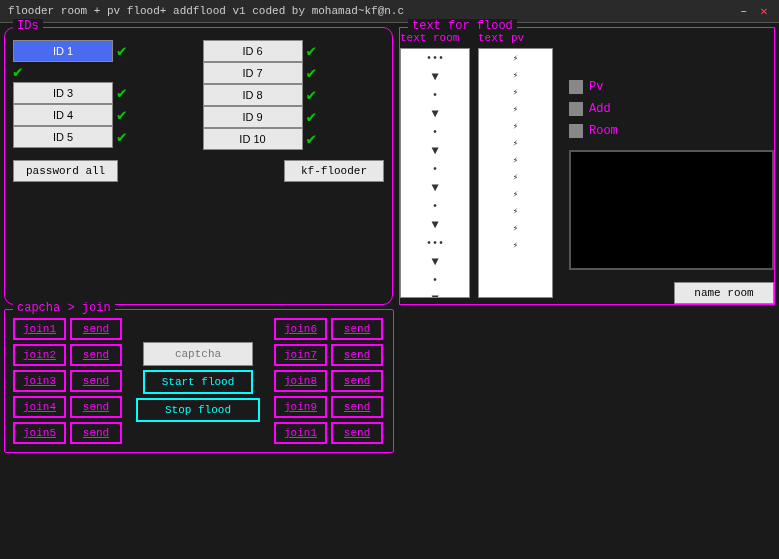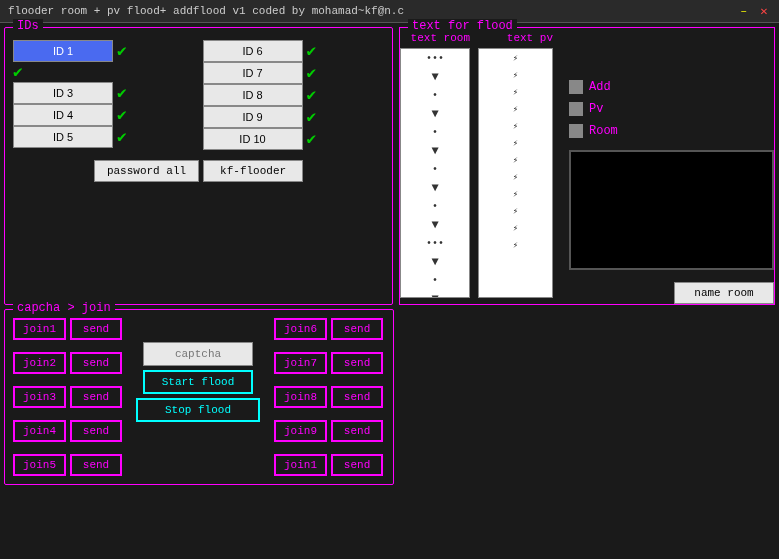--- a/index.html
+++ b/index.html
@@ -50,21 +50,21 @@
     }
 
     .top-row {
       display: flex;
       gap: 6px;
     }
 
     
     .ids-panel {
       border: 1px solid #ff00ff;
-      border-radius: 2px;
+      border-radius: 10px;
       padding: 8px;
       width: 390px;
       position: relative;
     }
     .panel-label {
       position: absolute;
       top: -9px;
       left: 8px;
       background: #1a1a1a;
       padding: 0 4px;
@@ -104,21 +104,21 @@
     }
     .check-icon {
       color: #00cc00;
       font-size: 16px;
     }
 
     .password-row {
       display: flex;
       gap: 4px;
       margin-top: 10px;
-      justify-content: center;
+      justify-content: space-between;
     }
     .action-btn {
       background: #e8e8e8;
       border: 1px solid #888;
       color: #000;
       padding: 4px 12px;
       cursor: pointer;
       font-size: 11px;
       font-family: 'Courier New', monospace;
       min-width: 100px;
@@ -130,21 +130,21 @@
       border: 1px solid #ff00ff;
       border-radius: 0;
       padding: 0;
       flex: 1;
       position: relative;
     }
 
     .text-section {
       display: flex;
       flex-direction: column;
-      align-items: flex-end;
+      align-items: flex-start;
     }
     .section-label {
       color: #ff00ff;
       font-size: 11px;
       margin-bottom: 4px;
     }
 
     .text-area-container {
       display: flex;
       gap: 2px;
@@ -211,21 +211,22 @@
       position: relative;
     }
 
     .join-grid {
       display: flex;
       gap: 6px;
     }
     .join-col {
       display: flex;
       flex-direction: column;
-      gap: 12px;
+      gap: 4px;
+      text-decoration: underline;
     }
 
     .join-btn {
       background: transparent;
       border: 2px solid #ff00ff;
       color: #ff00ff;
       padding: 3px 8px;
       cursor: pointer;
       font-size: 11px;
       font-family: 'Courier New', monospace;
@@ -404,25 +405,25 @@
               <span style="color:#333;font-size:9px;">⚡</span>
               <span style="color:#333;font-size:9px;">⚡</span>
             </div>
           </div>
         </div>
 
         <div class="flood-right">
           <div style="height:40px;"></div>
           <div class="checkbox-row">
             <div class="checkbox-box"></div>
-            <span>Add</span>
+            <span>Pv</span>
           </div>
           <div class="checkbox-row">
             <div class="checkbox-box"></div>
-            <span>Pv</span>
+            <span>Add</span>
           </div>
           <div class="checkbox-row">
             <div class="checkbox-box"></div>
             <span>Room</span>
           </div>
           <div style="margin-top:4px;">
             <div class="black-box"></div>
           </div>
           <div style="margin-top:4px; text-align:right;">
             <button class="name-room-btn">name room</button>

